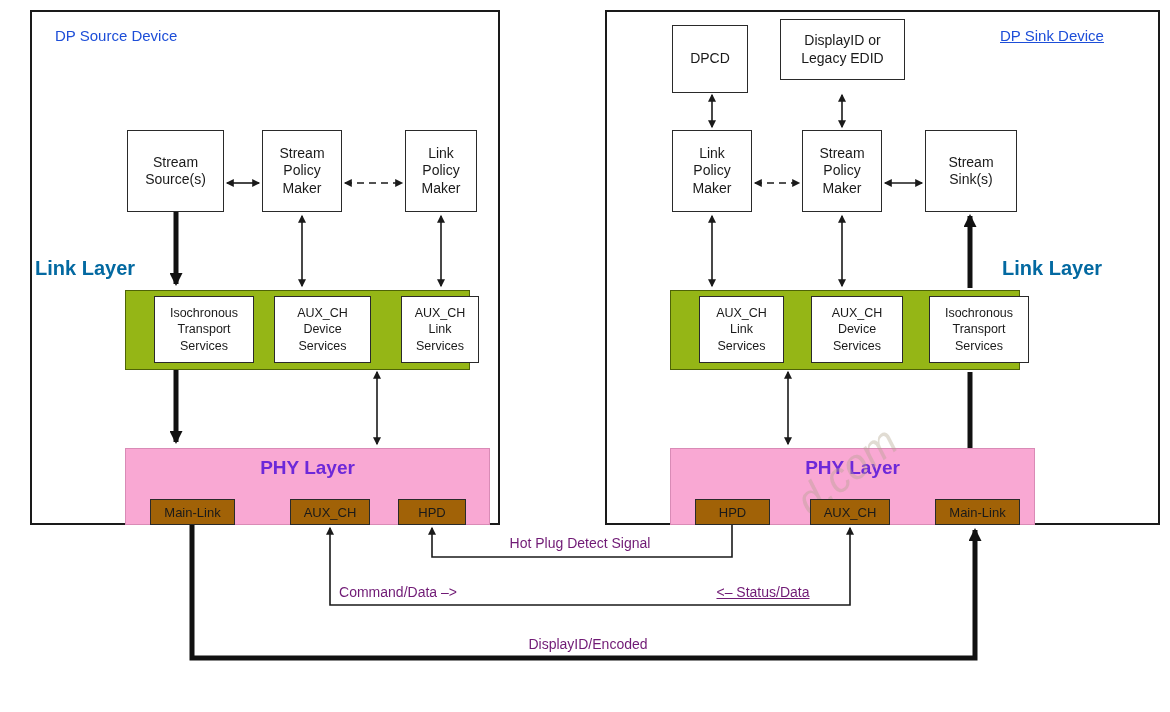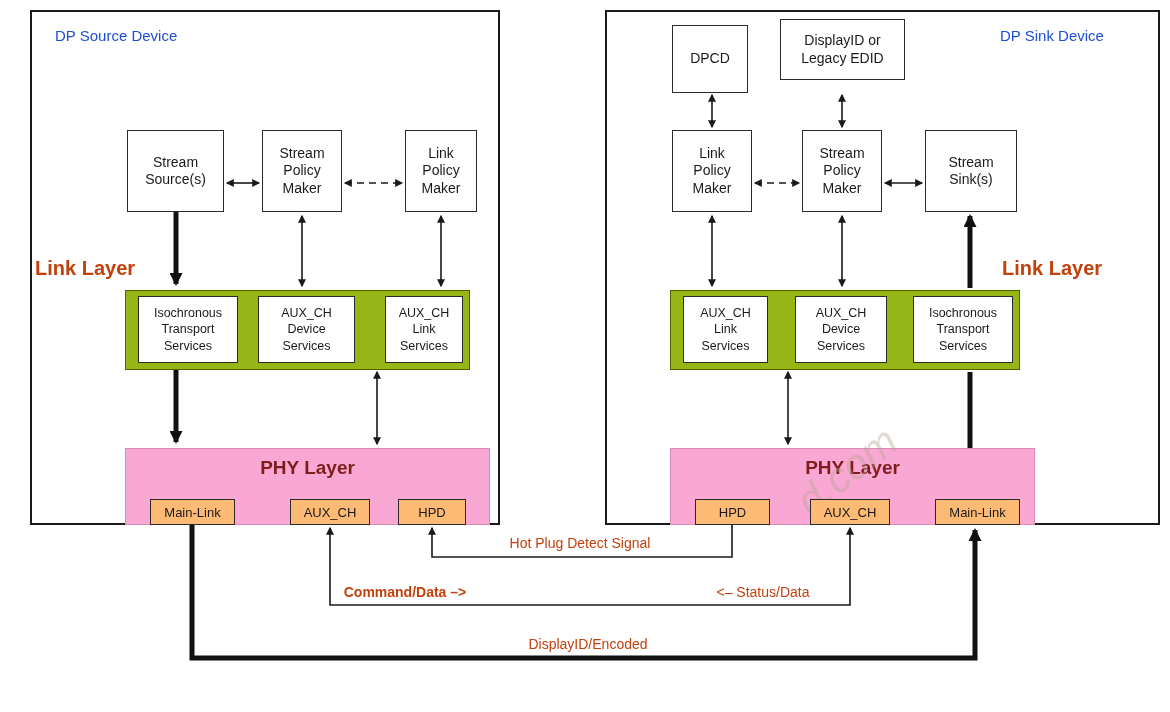--- a/index.html
+++ b/index.html
@@ -6,52 +6,52 @@
   * { box-sizing: border-box; margin: 0; padding: 0; }
   body { background:#fff; font-family:"Liberation Sans", sans-serif; color:#1a1a1a; }
   #stage { position:relative; width:1170px; height:712px; background:#fff; overflow:hidden; }
 
   .device { position:absolute; border:2px solid #1a1a1a; background:transparent; }
   .device-title { position:absolute; font-size:15px; color:#1d4ed8; }
 
   .box { position:absolute; background:#fff; border:1.5px solid #2a2a2a;
          display:flex; align-items:center; justify-content:center;
          text-align:center; white-space:pre-line; font-size:14px; line-height:1.25; }
-  .box.small { font-size:12.5px; line-height:1.3; }
+  .box.small { font-size:12.5px; line-height:1.3;margin-left:16px; }
 
   .greenbar { position:absolute; background:var(--green); border:1px solid #4e6406; }
   .phy { position:absolute; background:var(--pink); border:1px solid #d98bb6; }
   .phy-label { position:absolute; width:100%; top:8px; text-align:center;
-               font-size:19px; font-weight:bold; color:#7f1d1d; }
-  .port { position:absolute; background:#fdba74; border:1.5px solid #2a2a2a;
+               font-size:19px; font-weight:bold; color:#6d28d9; }
+  .port { position:absolute; background:#a16207; border:1.5px solid #2a2a2a;
           display:flex; align-items:center; justify-content:center; font-size:13px; }
 
-  .layer-label { position:absolute; font-size:20px; font-weight:bold; color:#c2410c; }
-  .conn-label { position:absolute; font-size:14px; text-align:center; color:#c2410c; }
+  .layer-label { position:absolute; font-size:20px; font-weight:bold; color:#0369a1; }
+  .conn-label { position:absolute; font-size:14px; text-align:center; color:#701a75; }
   .caption { position:absolute; font-size:17.5px; font-weight:bold; text-align:center; color:#111; }
 
   .watermark { position:absolute; left:770px; top:390px; width:300px;
                transform:rotate(-38deg); font-size:42px; font-style:italic;
                color:rgba(175,163,140,0.38); pointer-events:none; }
 
   svg.wires { position:absolute; left:0; top:0; pointer-events:none; }
   .thin  { stroke:#1a1a1a; stroke-width:1.6; fill:none; }
   .thick { stroke:#111;    stroke-width:5;   fill:none; }
   .dash  { stroke-dasharray:7 5; }
 </style>
 </head>
 <body>
 
 <div id="stage">
 
   <div class="device" style="left:30px; top:10px; width:470px; height:515px;"></div>
   <div class="device" style="left:605px; top:10px; width:555px; height:515px;"></div>
 
   <div class="device-title" style="left:55px; top:27px;">DP Source Device</div>
-  <div class="device-title" style="left:1000px; top:27px; width:140px; text-align:left;">DP Sink Device</div>
+  <div class="device-title" style="left:1000px; top:27px; width:140px; text-align:left;text-decoration:underline;">DP Sink Device</div>
 
   <div class="layer-label" style="left:35px; top:257px;">Link Layer</div>
   <div class="layer-label" style="left:1002px; top:257px;">Link Layer</div>
 
   <div class="greenbar" style="left:125px; top:290px; width:345px; height:80px;"></div>
   <div class="greenbar" style="left:670px; top:290px; width:350px; height:80px;"></div>
 
   <div class="phy" style="left:125px; top:448px; width:365px; height:77px;">
     <div class="phy-label">PHY Layer</div>
   </div>
@@ -141,18 +141,18 @@
 Services</div>
   <div class="box small" style="left:913px; top:296px; width:100px; height:67px;">Isochronous
 Transport
 Services</div>
 
   <div class="port" style="left:695px; top:499px; width:75px; height:26px;">HPD</div>
   <div class="port" style="left:810px; top:499px; width:80px; height:26px;">AUX_CH</div>
   <div class="port" style="left:935px; top:499px; width:85px; height:26px;">Main-Link</div>
 
   <div class="conn-label" style="left:470px; top:535px; width:220px;">Hot Plug Detect Signal</div>
-  <div class="conn-label" style="left:315px; top:584px; width:180px;font-weight:bold;">Command/Data –&gt;</div>
-  <div class="conn-label" style="left:673px; top:584px; width:180px;">&lt;– Status/Data</div>
+  <div class="conn-label" style="left:308px; top:584px; width:180px;">Command/Data –&gt;</div>
+  <div class="conn-label" style="left:673px; top:584px; width:180px;text-decoration:underline;">&lt;– Status/Data</div>
   <div class="conn-label" style="left:498px; top:636px; width:180px;">DisplayID/Encoded</div>
 
 
 </div>
 
 </body></html>

